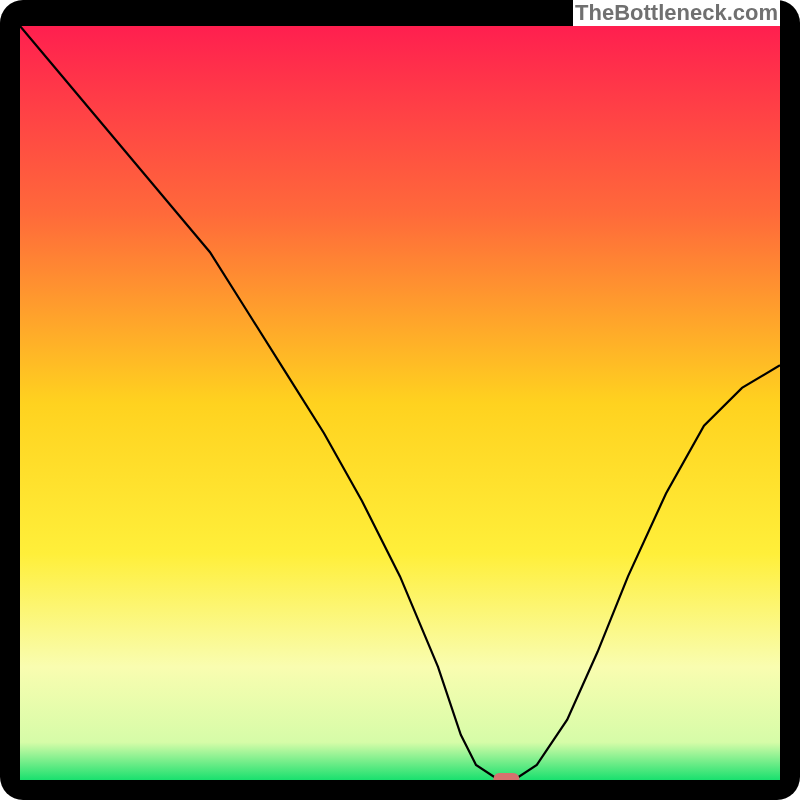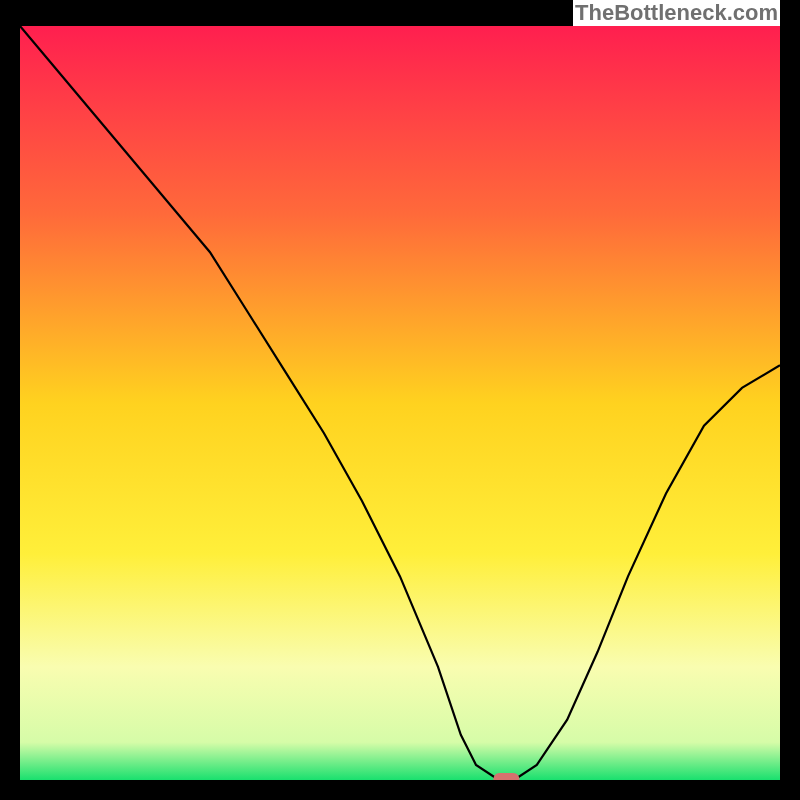--- a/index.html
+++ b/index.html
@@ -9,20 +9,21 @@
     width: 800px;
     height: 800px;
     overflow: hidden;
     font-family: Arial, Helvetica, sans-serif;
   }
   .frame {
     position: relative;
     width: 800px;
     height: 800px;
     background: #000;
+    border-radius: 23px;
   }
   .watermark {
     position: absolute;
     top: 0;
     right: 20px;
     color: #707070;
     font-size: 22px;
     font-weight: bold;
     z-index: 5;
     line-height: 26px;

